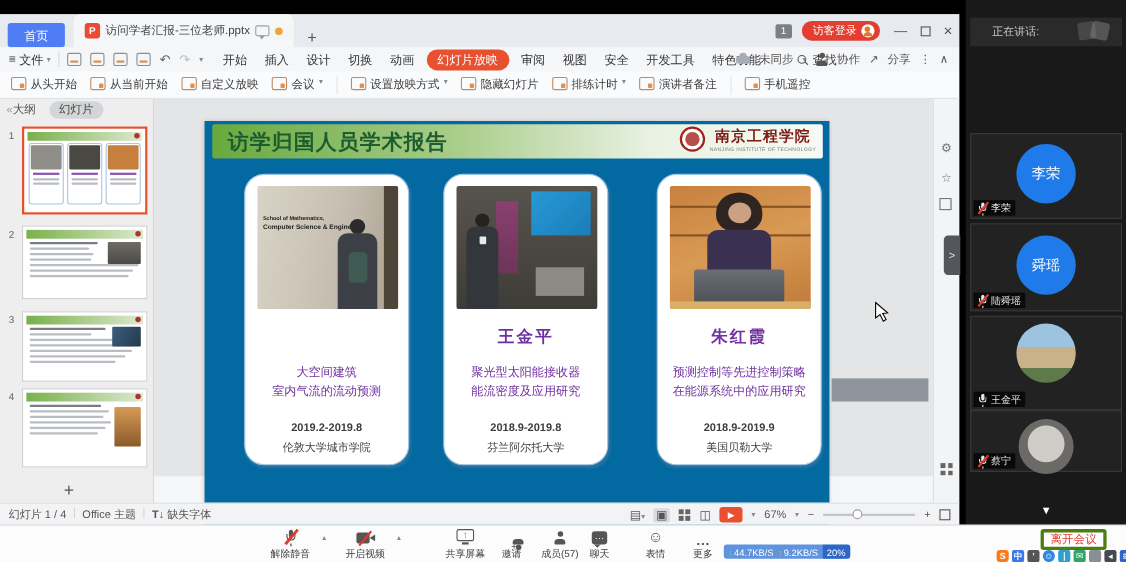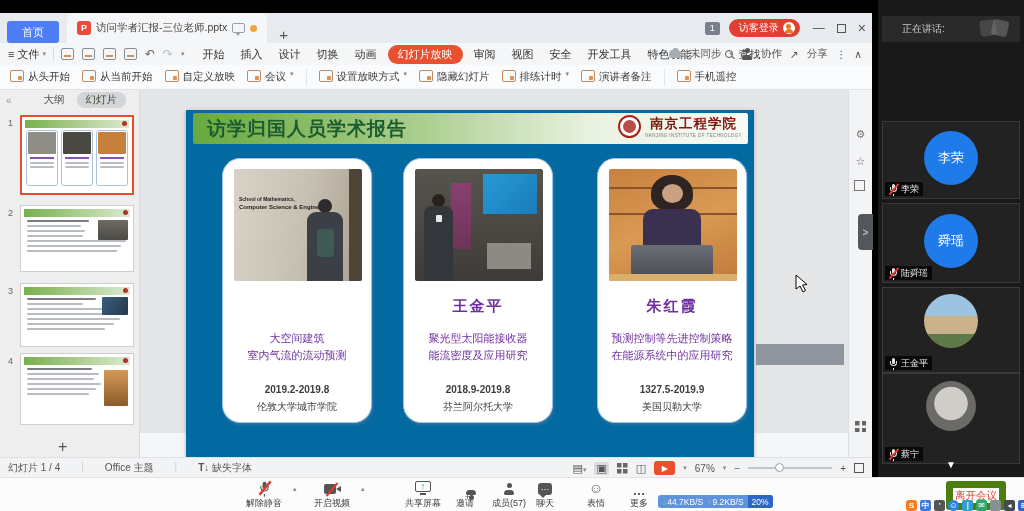--- a/index.html
+++ b/index.html
@@ -53,21 +53,21 @@
 .ribbon{position:absolute;left:0;top:52px;width:100%;height:25px;background:#fafbfd;border-bottom:1px solid #e0e2e6;display:flex;align-items:center;padding-left:4px}
 .rbtn{display:flex;gap:4px;padding:0 6px;font-size:10.5px;color:#3b3b3b}
 .ric{width:14px;height:12px;border:1px solid #c08a63;border-radius:2px;position:relative}
 .ric::after{content:"";position:absolute;right:1px;bottom:1px;width:4px;height:4px;background:#e0904a;border-radius:1px}
 .rdiv{width:1px;height:17px;background:#e3e4e7;margin:0 6px}
 
 
 .panel{position:absolute;left:0;top:77px;width:140px;height:367px;background:#eeeeef;border-right:1px solid #d9d9db}
 .phdr{position:absolute;left:0;top:0;width:100%;height:20px;display:flex;align-items:center;font-size:10.5px;color:#555}
 .pcol{margin-left:6px;color:#999;font-size:10px}
-.ptab1{margin-left:32px}
+.ptab1{}
 .ptab2{margin-left:12px;background:#d3d5d9;border-radius:9px;padding:1px 9px;color:#3f4a32}
 .thumbnum{position:absolute;left:8px;font-size:9px;color:#666}
 .thumb{position:absolute;left:20px;width:114px;background:#fff;border:1px solid #cfcfcf;overflow:hidden}
 .thumb.sel{border:2px solid #e2502c}
 .mini-title{height:8px;margin:3px 3px 2px;background:linear-gradient(90deg,#79b04b,#dce9cf);position:relative}
 .mini-title::after{content:"";position:absolute;right:2px;top:1px;width:5px;height:5px;border-radius:50%;background:#b03228}
 .mcards{display:flex;gap:3px;margin:2px 4px}
 .mcard{flex:1;height:56px;border:1px solid #aac4e0;border-radius:3px;padding:1px}
 .mph{height:22px;border-radius:1px}
 .pline{height:2px;background:#8a52b0;margin:3px 2px 0}
@@ -99,21 +99,21 @@
 .csch{position:absolute;left:0;top:241px;width:100%;text-align:center;font-size:10px;color:#3d3d3d}
 .capt{position:absolute;left:5px;top:26px;font-size:5px;font-weight:bold;color:#1c1c1c;line-height:8px}
 .capt b{font-size:6px}
 .fig{position:absolute}
 
 
 .notesbar{position:absolute;left:140px;top:420px;width:708px;height:24px;background:#f2f3f5;border-top:1px solid #ddd;display:flex;align-items:center;gap:6px;padding-left:10px;color:#8a8a8a;font-size:10.5px}
 .noteic{width:12px;height:10px;border:1px solid #999;border-radius:2px;position:relative}
 .noteic::after{content:"";position:absolute;left:2px;top:2px;right:2px;height:4px;background:linear-gradient(#999 1px,transparent 1px) 0 0/100% 2px}
 .statusbar{position:absolute;left:0;top:444px;width:872px;height:20px;background:#f2f3f5;border-top:1px solid #dfe0e3;display:flex;align-items:center;font-size:10px;color:#555}
-.sbl{display:flex;align-items:flex-start;gap:21px;margin-left:8px}
+.sbl{display:flex;align-items:flex-start;gap:6px;margin-left:8px}
 .sbr{position:absolute;right:8px;top:0;height:20px;display:flex;align-items:center;gap:8px;color:#555}
 .viewic{font-size:11px;color:#555}
 .viewic.cur{background:#d9dbdf;border-radius:2px;padding:0 2px}
 .playbtn{width:21px;height:14px;background:#e8502f;border-radius:3px;color:#fff;font-size:8px;display:flex;align-items:center;justify-content:center}
 .track{width:84px;height:2px;background:#c2c5c9;border-radius:1px;position:relative}
 .knob{position:absolute;left:27px;top:-4px;width:9px;height:9px;background:#fff;border:1px solid #9aa0a6;border-radius:50%}
 .fsq{width:10px;height:10px;border:1.2px solid #555}
 
 
 #sidebar{position:absolute;left:878px;top:0;width:146px;height:477px;background:#191919}
@@ -154,21 +154,21 @@
 .inv{position:relative}
 .plus8{position:absolute;top:-3px;right:-5px;font-size:9px;color:#555}
 .chat{width:14px;height:12px;background:#555;border-radius:3px;color:#fff;font-size:9px;line-height:9px;text-align:center;position:relative}
 .chat::after{content:"";position:absolute;left:2px;bottom:-3px;border-left:3px solid transparent;border-right:3px solid transparent;border-top:3px solid #555}
 .smile{font-size:14px;color:#555;line-height:14px}
 .moredots{font-size:13px;font-weight:bold;color:#555;line-height:8px}
 .netpill{position:absolute;left:658px;top:17px;height:13px;background:rgba(74,132,216,.88);border-radius:3px;display:flex;align-items:center;color:#fff;font-size:8.5px;padding-left:4px;overflow:hidden}
 .nd{color:#52e060;font-weight:bold;margin-right:1px}
 .nu{color:#ffb13d;font-weight:bold;margin:0 1px 0 4px}
 .ncpu{background:#2e66c8;height:13px;display:flex;align-items:center;padding:0 4px;margin-left:4px}
-.leavebtn{position:absolute;left:946px;top:3px;width:60px;height:29px;border:7px solid #4d7c0f;border-radius:3px;color:#e23c2f;font-size:10.5px;display:flex;align-items:center;justify-content:center;background:#fff}
+.leavebtn{position:absolute;left:946px;top:3px;width:60px;height:19px;border:3px solid #4d7c0f;border-radius:3px;color:#e23c2f;font-size:10.5px;display:flex;align-items:center;justify-content:center;background:#fff}
 .tray{position:absolute;left:906px;top:22px;display:flex;gap:3px;align-items:center}
 .ti{width:11px;height:11px;border-radius:2px;color:#fff;font-size:8px;font-weight:bold;display:flex;align-items:center;justify-content:center}
 
 
 .grayband{position:absolute;left:756px;top:344px;width:88px;height:21px;background:#8e959c}
 .expand{position:absolute;left:858px;top:214px;width:15px;height:36px;background:#53575c;border-radius:4px 0 0 4px;color:#ddd;font-size:10px;display:flex;align-items:center;justify-content:center}
 .cursor{position:absolute;left:795px;top:274px}
 </style>
 </head>
 <body>
@@ -415,21 +415,21 @@
             <div class="fig" style="left:0;top:44px;width:128px;height:2px;background:#8a5526"></div>
             <div class="fig" style="left:42px;top:6px;width:42px;height:36px;border-radius:50% 50% 42% 42%;background:#2e2523"></div>
             <div class="fig" style="left:53px;top:15px;width:21px;height:19px;border-radius:50%;background:#caa183"></div>
             <div class="fig" style="left:34px;top:40px;width:58px;height:40px;border-radius:10px 10px 0 0;background:#3a3050"></div>
             <div class="fig" style="left:22px;top:76px;width:82px;height:30px;border-radius:3px;background:linear-gradient(#6a6e75,#4e5257)"></div>
             <div class="fig" style="left:0;bottom:0;width:128px;height:7px;background:#d8b06a"></div>
           </div>
           <div class="cname">朱红霞</div>
           <div class="cline" style="top:172px">预测控制等先进控制策略</div>
           <div class="cline" style="top:189px">在能源系统中的应用研究</div>
-          <div class="cper">1327.5-2019.9</div>
+          <div class="cper">2018.9-2019.9</div>
           <div class="csch">美国贝勒大学</div>
         </div>
       </div>
     </div>
 
     <div class="rail">
       <span>⚙</span>
       <span>☆</span>
       <span class="dsq"></span>
       <span class="grid4" style="margin-top:216px"></span>
@@ -500,21 +500,21 @@
       <div class="plabel">
         <span class="mic">
             <span class="b"></span>
             <span class="s"></span>
             <span class="t"></span>
           </span>
         <span>王金平</span>
       </div>
     </div>
 
-    <div class="tile" style="top:373px;height:91px">
+    <div class="tile" style="top:373px;height:56px">
       <div class="av" style="top:7px;width:50px;height:50px;background:radial-gradient(circle at 50% 45%,#cfcdc8 0 44%,#6b6a67 46%)"></div>
       <div class="plabel">
         <span class="mic off">
             <span class="b"></span>
             <span class="s"></span>
             <span class="t"></span>
           </span>
         <span>蔡宁</span>
       </div>
     </div>

